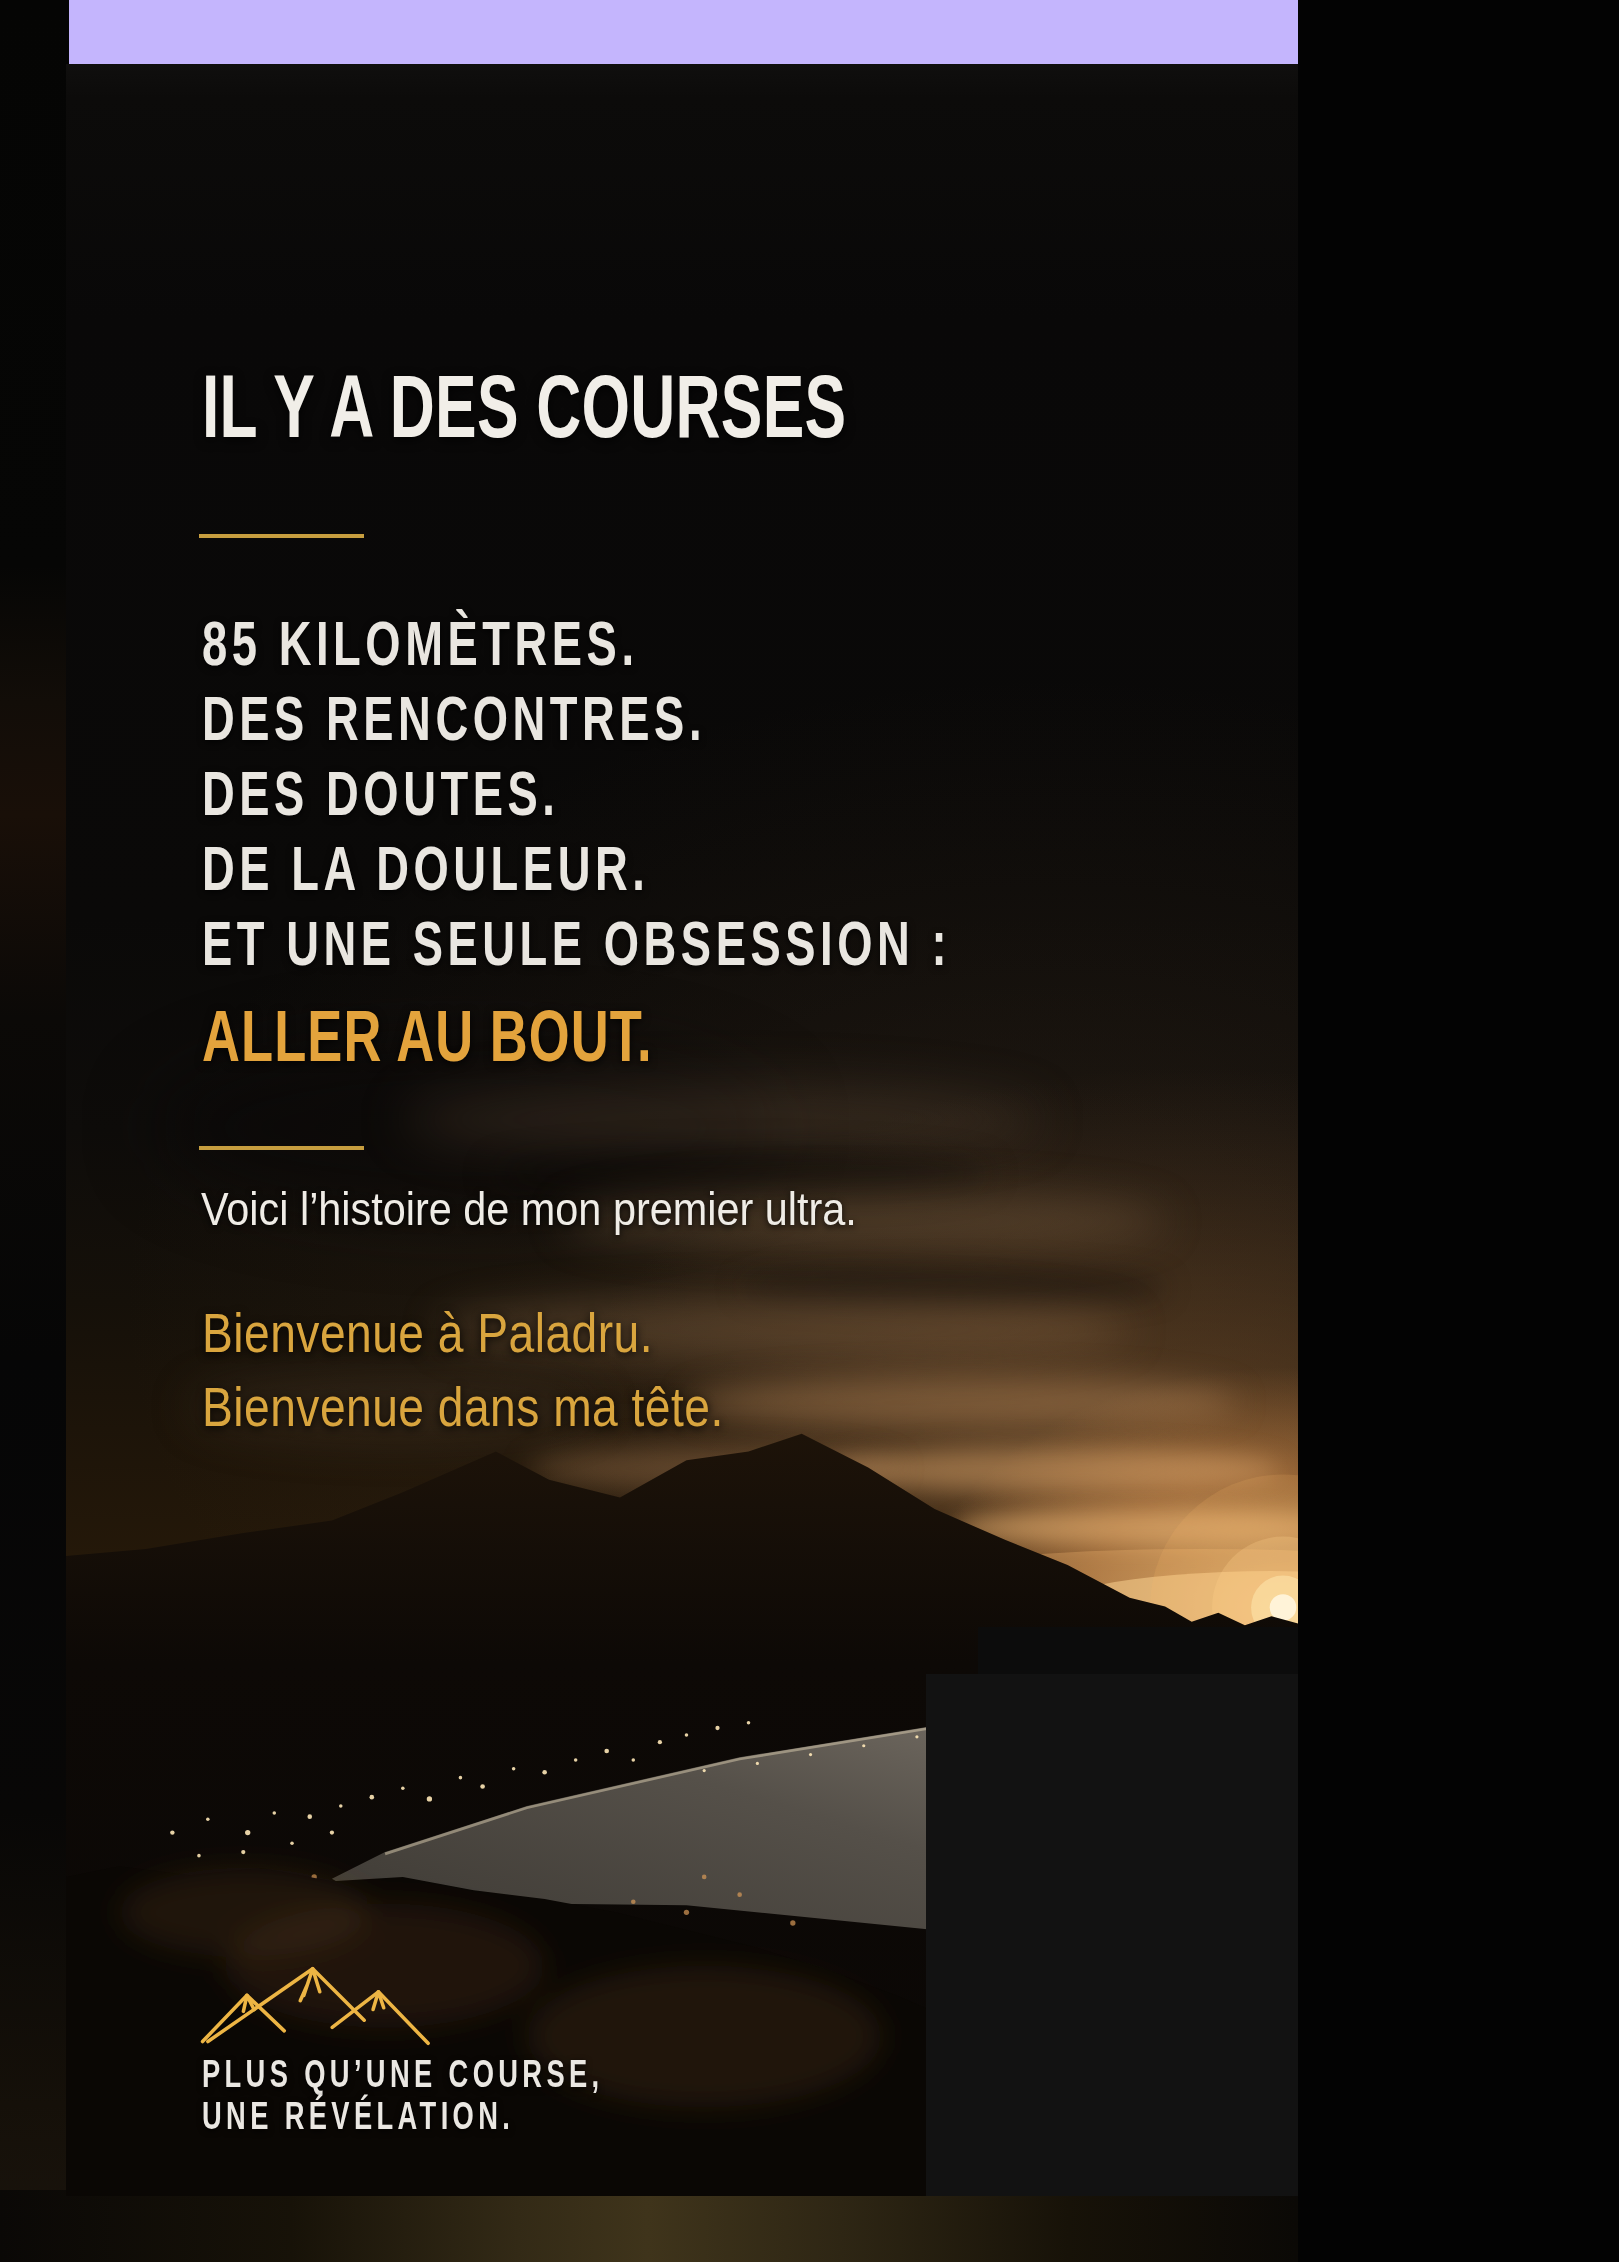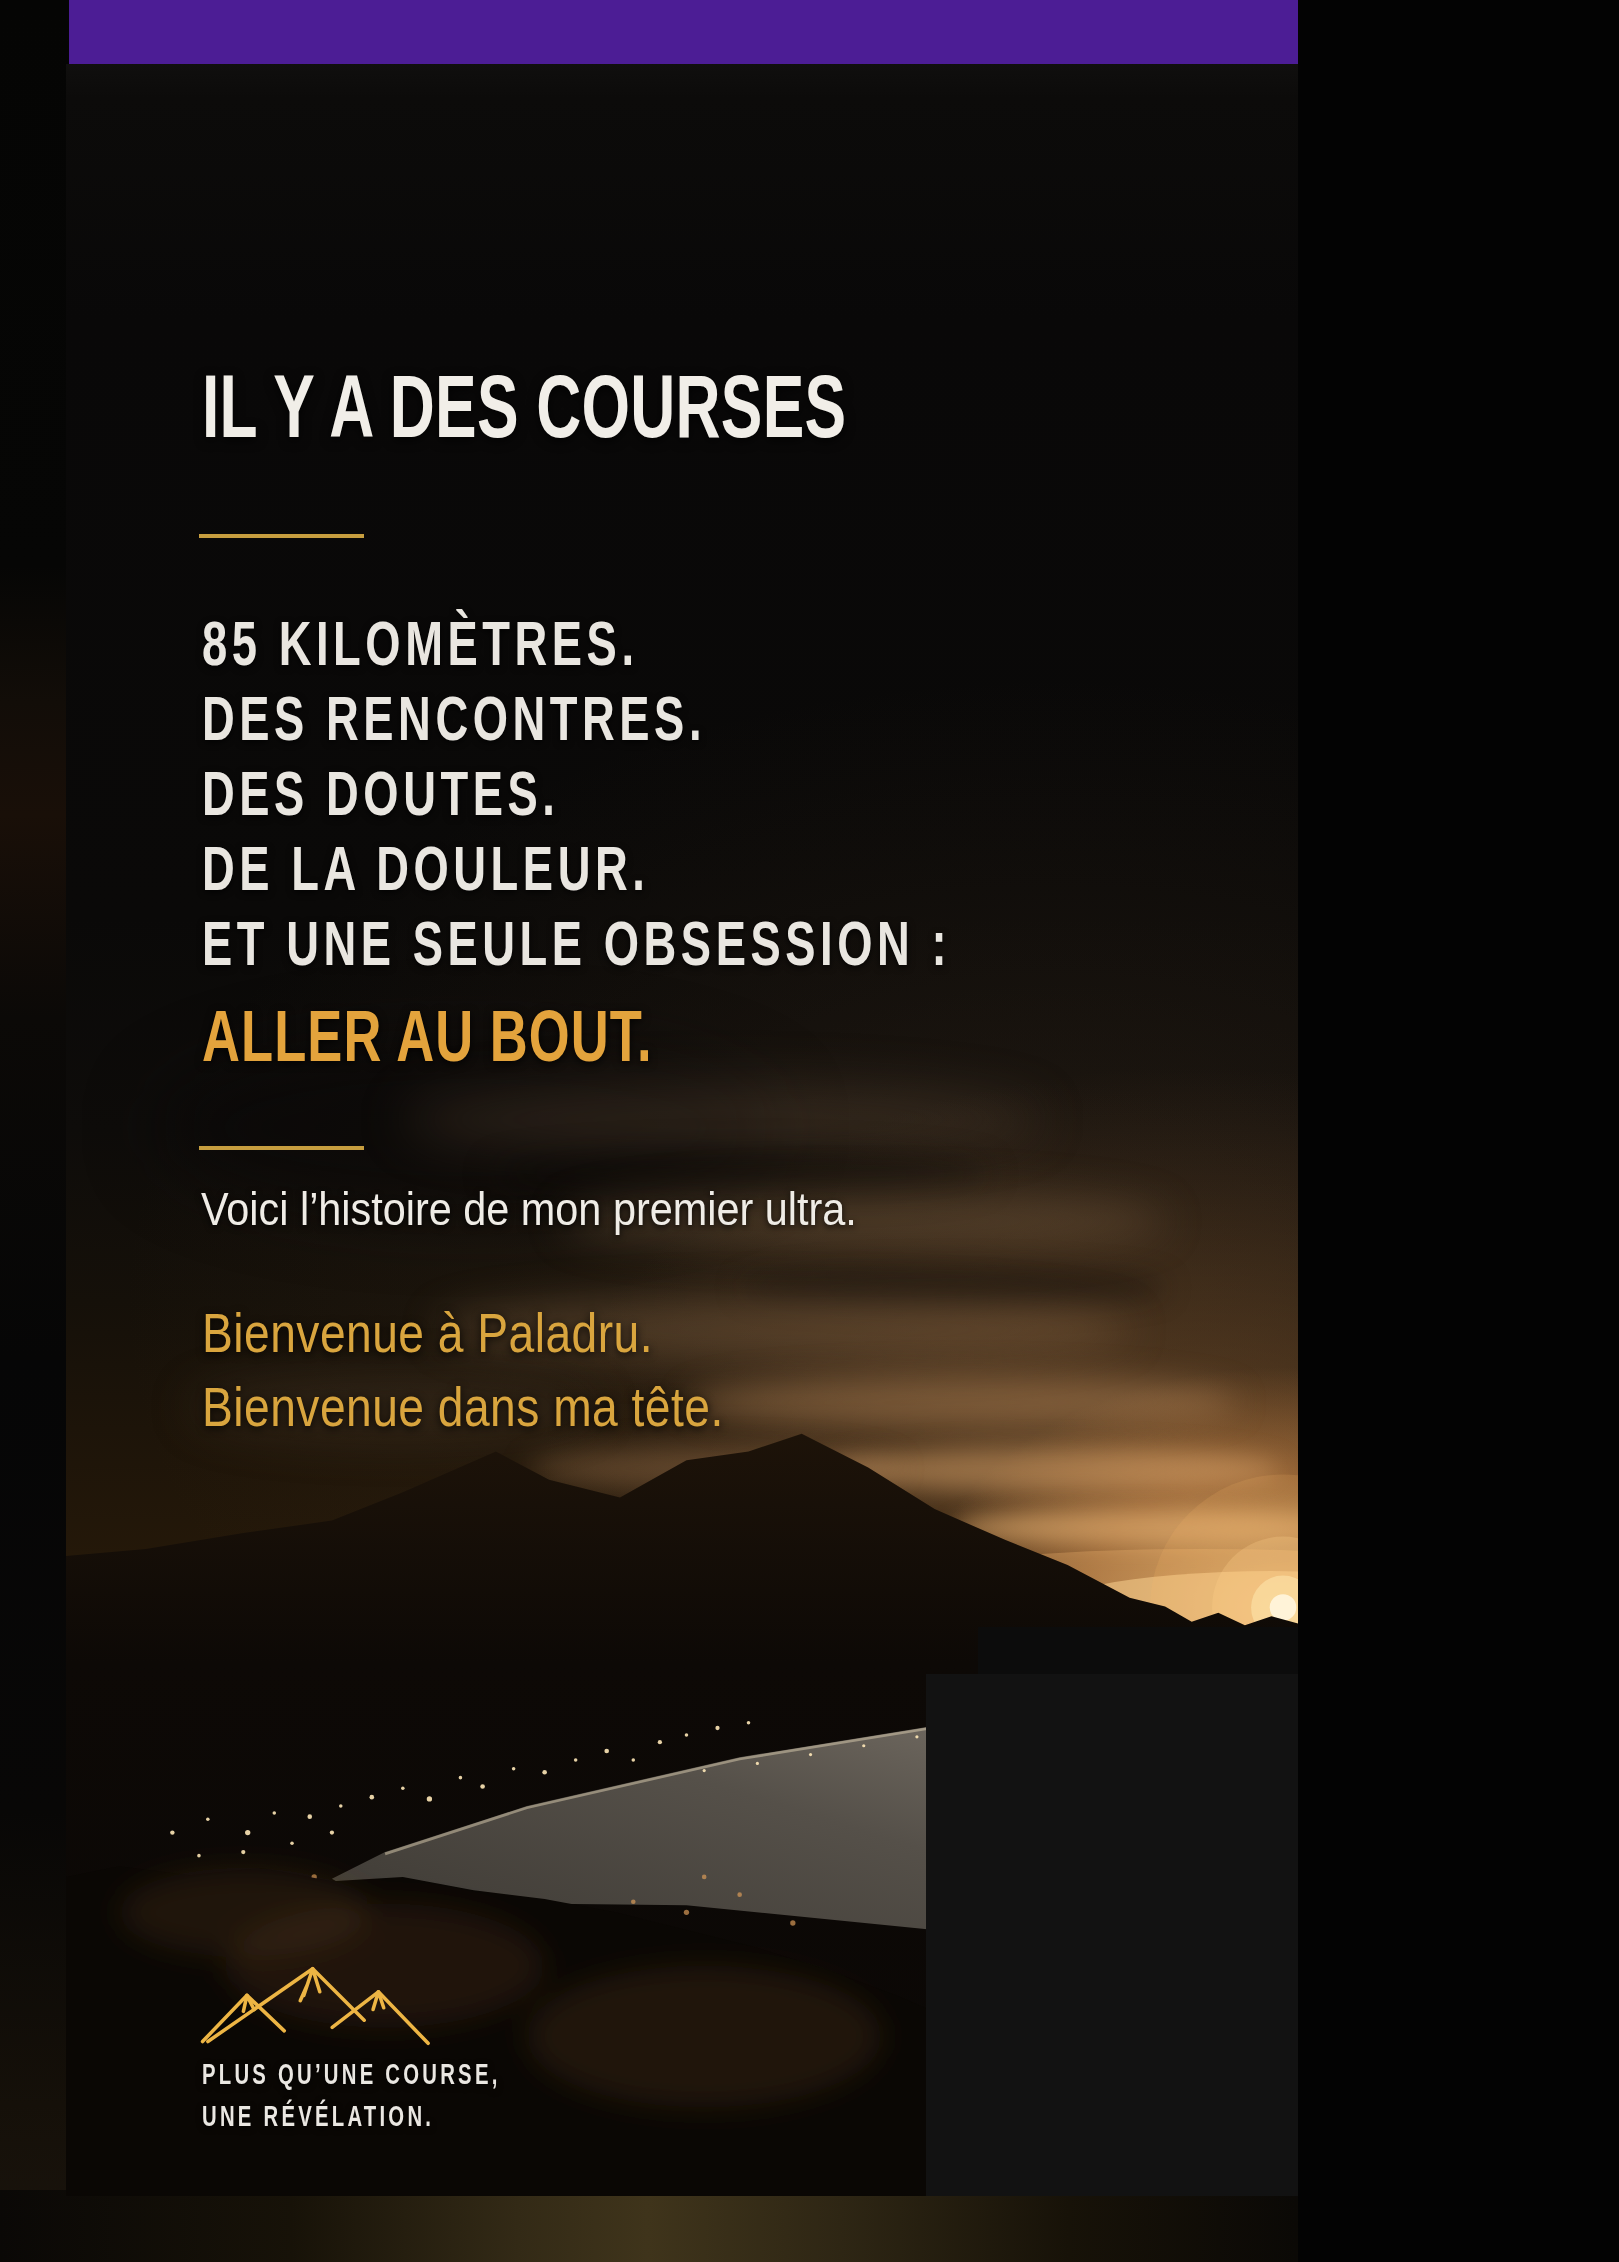--- a/index.html
+++ b/index.html
@@ -1,17 +1,17 @@
 <!DOCTYPE html>
 <html style="font-size:14px"><head>
 <meta charset="utf-8">
 <style>
   html,body{margin:0;padding:0;background:#030303;}
   .canvas{position:relative;width:1298px;height:2263px;overflow:hidden;
-          background:#4c1d95;font-family:"Liberation Sans",sans-serif;}
+          background:#c4b5fd;font-family:"Liberation Sans",sans-serif;}
   
   .bg-left{position:absolute;left:0;top:0;width:69px;height:2263px;
     background:linear-gradient(180deg,#050504 0%,#060605 25%,#120d08 31%,#190f08 36%,#0b0907 45%,#060606 60%,#080706 80%,#151009 93%,#1a140d 100%);}
   .bg-right{position:absolute;left:1436px;top:0;width:183px;height:2263px;
     background:linear-gradient(180deg,#060605 0%,#0a0908 35%,#171210 52%,#2c2217 59%,#4a3821 66%,#6b4f2c 72.5%,#5e452a 76%,#2a1d11 81%,#0d0b08 85%,#0a0908 92%,#0e0b08 100%);}
   .bg-bottom{position:absolute;left:0;top:2190px;width:1619px;height:73px;
     background:linear-gradient(90deg,#0a0806 0%,#171208 18%,#332a16 32%,#3f341b 40%,#2e2614 52%,#171208 66%,#0b0906 80%,#100d08 100%);}
   
   .poster{position:absolute;left:66px;top:64px;width:1373px;height:2132px;overflow:hidden;
     background:
@@ -31,21 +31,21 @@
   .d1{top:470px;} .d2{top:1082px;}
   .bodylines{position:absolute;left:136px;top:542px;font-weight:700;font-size:63px;line-height:75px;color:#e9e6e0;text-shadow:0 1.8px 8.9px rgba(0,0,0,.8);}
   .bodylines .cx{transform:scaleX(.72);letter-spacing:.10em;}
   .aller{position:absolute;left:136px;top:930px;font-weight:700;font-size:73px;color:#e3a33c;text-shadow:0 1.8px 10.6px rgba(0,0,0,.8);text-align:center;}
   .aller .cx{transform:scaleX(.72);letter-spacing:.02em;}
   .voici{position:absolute;left:135px;top:1118px;font-weight:400;font-size:46px;color:#efece6;text-shadow:0 1.8px 7px rgba(0,0,0,.85);}
   .voici .cx{transform:scaleX(.90);}
   .welcome{position:absolute;left:136px;top:1232px;font-weight:400;font-size:55px;line-height:74px;color:#d9a53e;text-shadow:0 1.8px 8.9px rgba(0,0,0,.9);}
   .welcome .cx{transform:scaleX(.84);letter-spacing:.01em;}
   .logo{position:absolute;left:133px;top:1901px;width:238px;height:82px;}
-  .tagline{position:absolute;left:136px;top:1989px;font-weight:700;font-size:29px;line-height:42px;color:#eae7e2;text-shadow:0 1.8px 7px rgba(0,0,0,.85);}
+  .tagline{position:absolute;left:136px;top:1989px;font-weight:700;font-size:39px;line-height:42px;color:#eae7e2;text-shadow:0 1.8px 7px rgba(0,0,0,.85);}
   .tagline .cx{transform:scaleX(.70);letter-spacing:.16em;}
   
   .censor{position:absolute;z-index:20;}
   .censor-a{left:978px;top:1627px;width:537px;height:546px;background:#0c0c0c;}
   .censor-b{left:926px;top:1674px;width:516px;height:522px;background:#121212;}
 </style>
 </head>
 <body>
 
 <div class="canvas">

